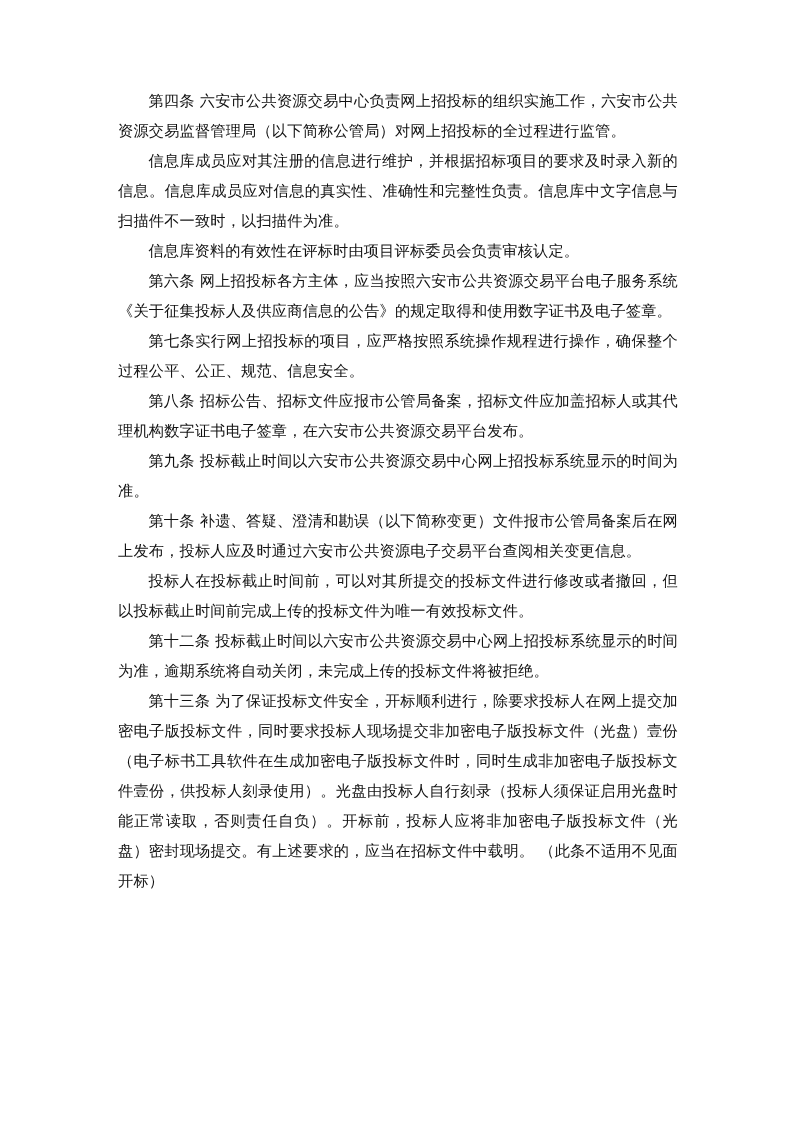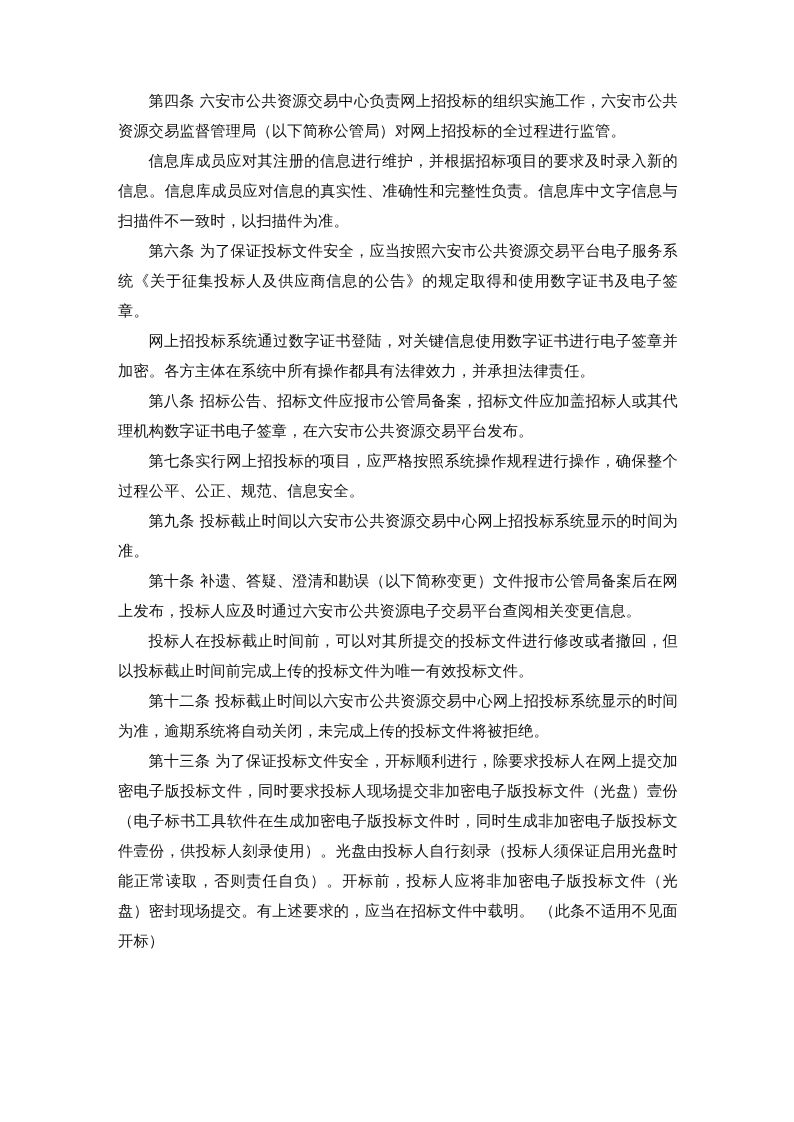--- a/index.html
+++ b/index.html
@@ -36,24 +36,24 @@
     word-break: break-all;
   }
 </style>
 </head>
 <body>
 
 <div class="page">
   <div class="doc-body">
     <p class="para">第四条  六安市公共资源交易中心负责网上招投标的组织实施工作，六安市公共资源交易监督管理局（以下简称公管局）对网上招投标的全过程进行监管。</p>
     <p class="para">信息库成员应对其注册的信息进行维护，并根据招标项目的要求及时录入新的信息。信息库成员应对信息的真实性、准确性和完整性负责。信息库中文字信息与扫描件不一致时，以扫描件为准。</p>
-    <p class="para">第六条  为了保证投标文件安全，应当按照六安市公共资源交易平台电子服务系统《关于征集投标人及供应商信息的公告》的规定取得和使用数字证书及电子签章。</p>
-    <p class="para">网上招投标系统通过数字证书登陆，对关键信息使用数字证书进行电子签章并加密。各方主体在系统中所有操作都具有法律效力，并承担法律责任。</p>
+    <p class="para">信息库资料的有效性在评标时由项目评标委员会负责审核认定。</p>
+    <p class="para">第六条  网上招投标各方主体，应当按照六安市公共资源交易平台电子服务系统《关于征集投标人及供应商信息的公告》的规定取得和使用数字证书及电子签章。</p>
+    <p class="para">第七条实行网上招投标的项目，应严格按照系统操作规程进行操作，确保整个过程公平、公正、规范、信息安全。</p>
     <p class="para">第八条  招标公告、招标文件应报市公管局备案，招标文件应加盖招标人或其代理机构数字证书电子签章，在六安市公共资源交易平台发布。</p>
-    <p class="para">第七条实行网上招投标的项目，应严格按照系统操作规程进行操作，确保整个过程公平、公正、规范、信息安全。</p>
     <p class="para">第九条  投标截止时间以六安市公共资源交易中心网上招投标系统显示的时间为准。</p>
     <p class="para">第十条  补遗、答疑、澄清和勘误（以下简称变更）文件报市公管局备案后在网上发布，投标人应及时通过六安市公共资源电子交易平台查阅相关变更信息。</p>
     <p class="para">投标人在投标截止时间前，可以对其所提交的投标文件进行修改或者撤回，但以投标截止时间前完成上传的投标文件为唯一有效投标文件。</p>
     <p class="para">第十二条  投标截止时间以六安市公共资源交易中心网上招投标系统显示的时间为准，逾期系统将自动关闭，未完成上传的投标文件将被拒绝。</p>
     <p class="para">第十三条  为了保证投标文件安全，开标顺利进行，除要求投标人在网上提交加密电子版投标文件，同时要求投标人现场提交非加密电子版投标文件（光盘）壹份（电子标书工具软件在生成加密电子版投标文件时，同时生成非加密电子版投标文件壹份，供投标人刻录使用）。光盘由投标人自行刻录（投标人须保证启用光盘时能正常读取，否则责任自负）。开标前，投标人应将非加密电子版投标文件（光盘）密封现场提交。有上述要求的，应当在招标文件中载明。  （此条不适用不见面开标）</p>
 
   </div>
 </div>
 
 </body></html>

